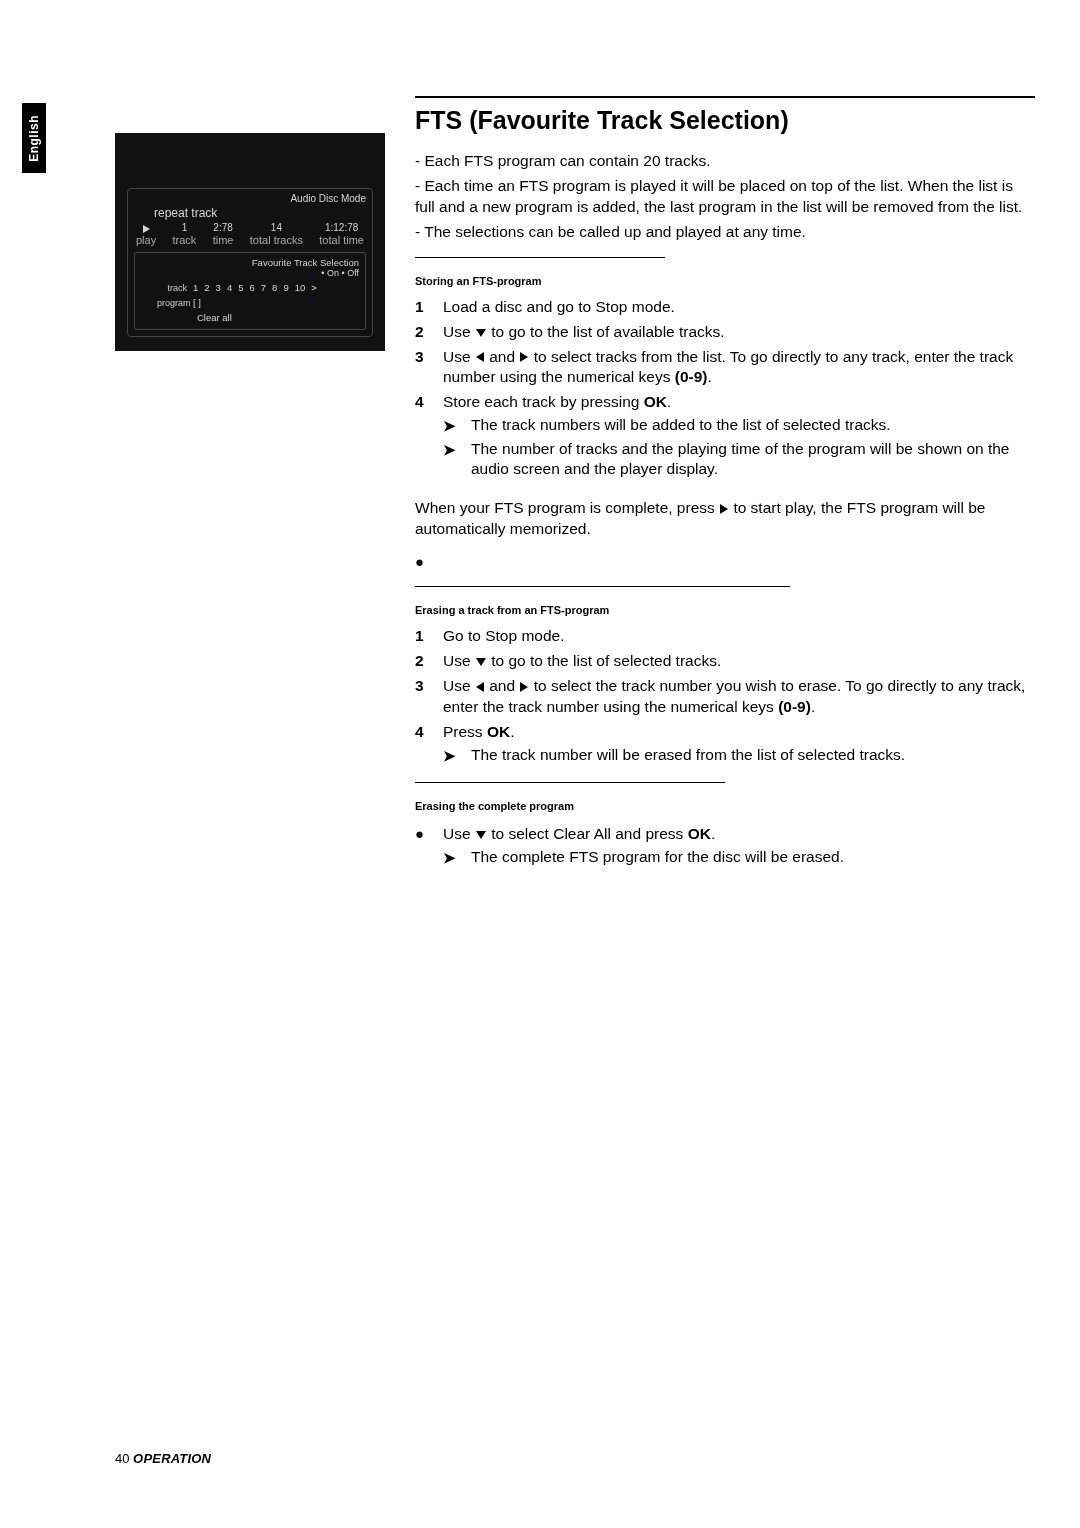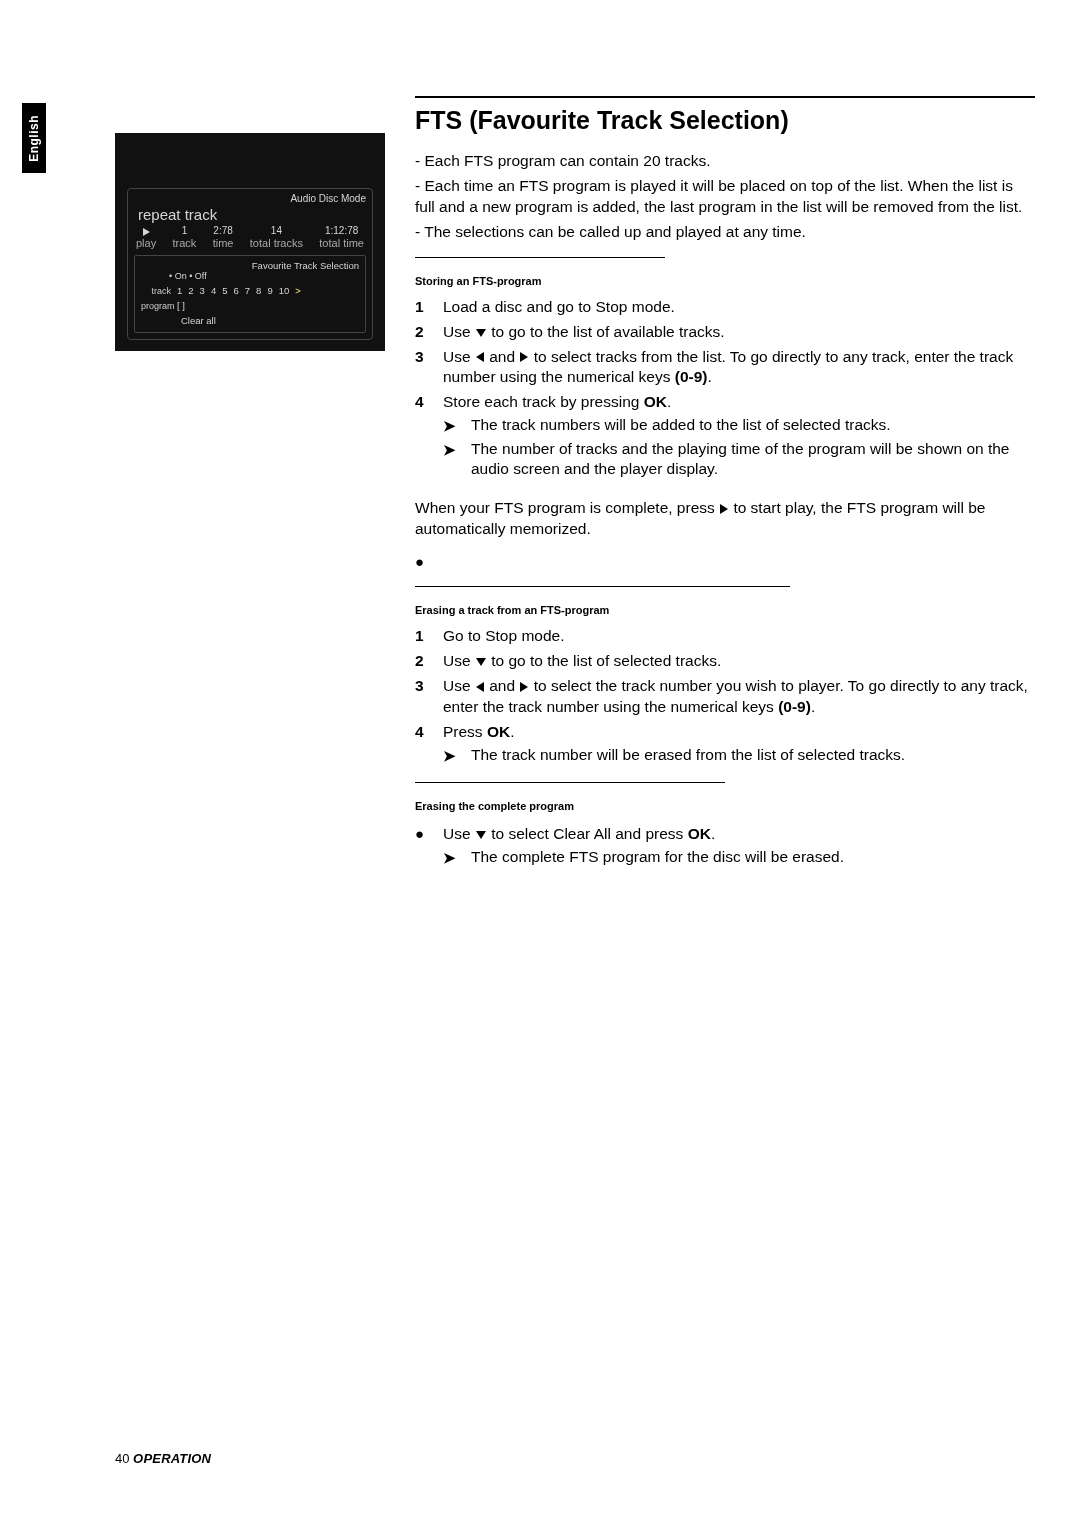--- a/index.html
+++ b/index.html
@@ -45,46 +45,46 @@
     font-family: Arial, sans-serif;
   }
   .inner-panel {
     margin-top: 45px;
     border: 1px solid #444;
     border-radius: 4px;
     padding: 4px 6px 6px 6px;
     font-size: 10px;
   }
   .mode-title { text-align: right; font-size: 10px; margin-bottom: 2px; }
-  .repeat { font-size: 15px; margin-left: 4px; }
+  .repeat { font-size: 12px; margin-left: 20px; }
   .status-row {
     display: flex;
     justify-content: space-between;
     align-items: flex-end;
     margin-top: 2px;
     padding: 0 2px;
   }
   .status-cell { text-align: center; font-size: 10px; line-height: 12px; }
   .status-cell .lbl { font-size: 11px; color: #aaa; }
   .play-tri {
     width: 0; height: 0;
     border-top: 4px solid transparent;
     border-bottom: 4px solid transparent;
     border-left: 7px solid #d5d5d5;
     margin: 0 auto 1px auto;
   }
   .fts-sec {
     border: 1px solid #444;
     border-radius: 2px;
     margin-top: 6px;
-    padding: 4px 6px 6px 6px;
+    padding: 4px 6px 6px 22px;
     font-size: 10px;
   }
   .fts-title { text-align: right; font-size: 9.5px; }
-  .onoff { font-size: 9px; margin-left: 28px; }
+  .onoff { font-size: 9px; margin-left: 28px; text-align: right; }
   .track-row, .prog-row { display: flex; align-items: center; margin-top: 4px; font-size: 9.5px; }
   .row-lbl { width: 36px; font-size: 9px; text-align: right; padding-right: 6px; color: #ccc; }
   .track-nums { display: flex; gap: 6px; }
   .gt { margin-left: 6px; color: #ffe97a; }
   .clearall { margin-top: 4px; margin-left: 40px; font-size: 9.5px; }
   .body-col {
     position: absolute;
     top: 96px;
     left: 415px;
     width: 620px;
@@ -230,21 +230,21 @@
     <div class="li">
         <div class="num">1</div>
         <div class="txt">Go to Stop mode.</div>
       </div>
     <div class="li">
         <div class="num">2</div>
         <div class="txt"><span>Use </span><span class="tri-down"></span><span> to go to the list of selected tracks.</span></div>
       </div>
     <div class="li">
         <div class="num">3</div>
-        <div class="txt"><span>Use </span><span class="tri-left"></span><span> and </span><span class="tri-right"></span><span> to select the track number you wish to player. To go directly to any track, enter the track number using the numerical keys </span><b>(0-9)</b><span>.</span></div>
+        <div class="txt"><span>Use </span><span class="tri-left"></span><span> and </span><span class="tri-right"></span><span> to select the track number you wish to erase. To go directly to any track, enter the track number using the numerical keys </span><b>(0-9)</b><span>.</span></div>
       </div>
     <div class="li">
         <div class="num">4</div>
         <div class="txt"><span>Press </span><b>OK</b><span>.</span>
       <div class="sub">
             <div class="arrow arrow-head">➤</div>
             <div class="txt">The track number will be erased from the list of selected tracks.</div>
           </div>
     </div>
       </div>

